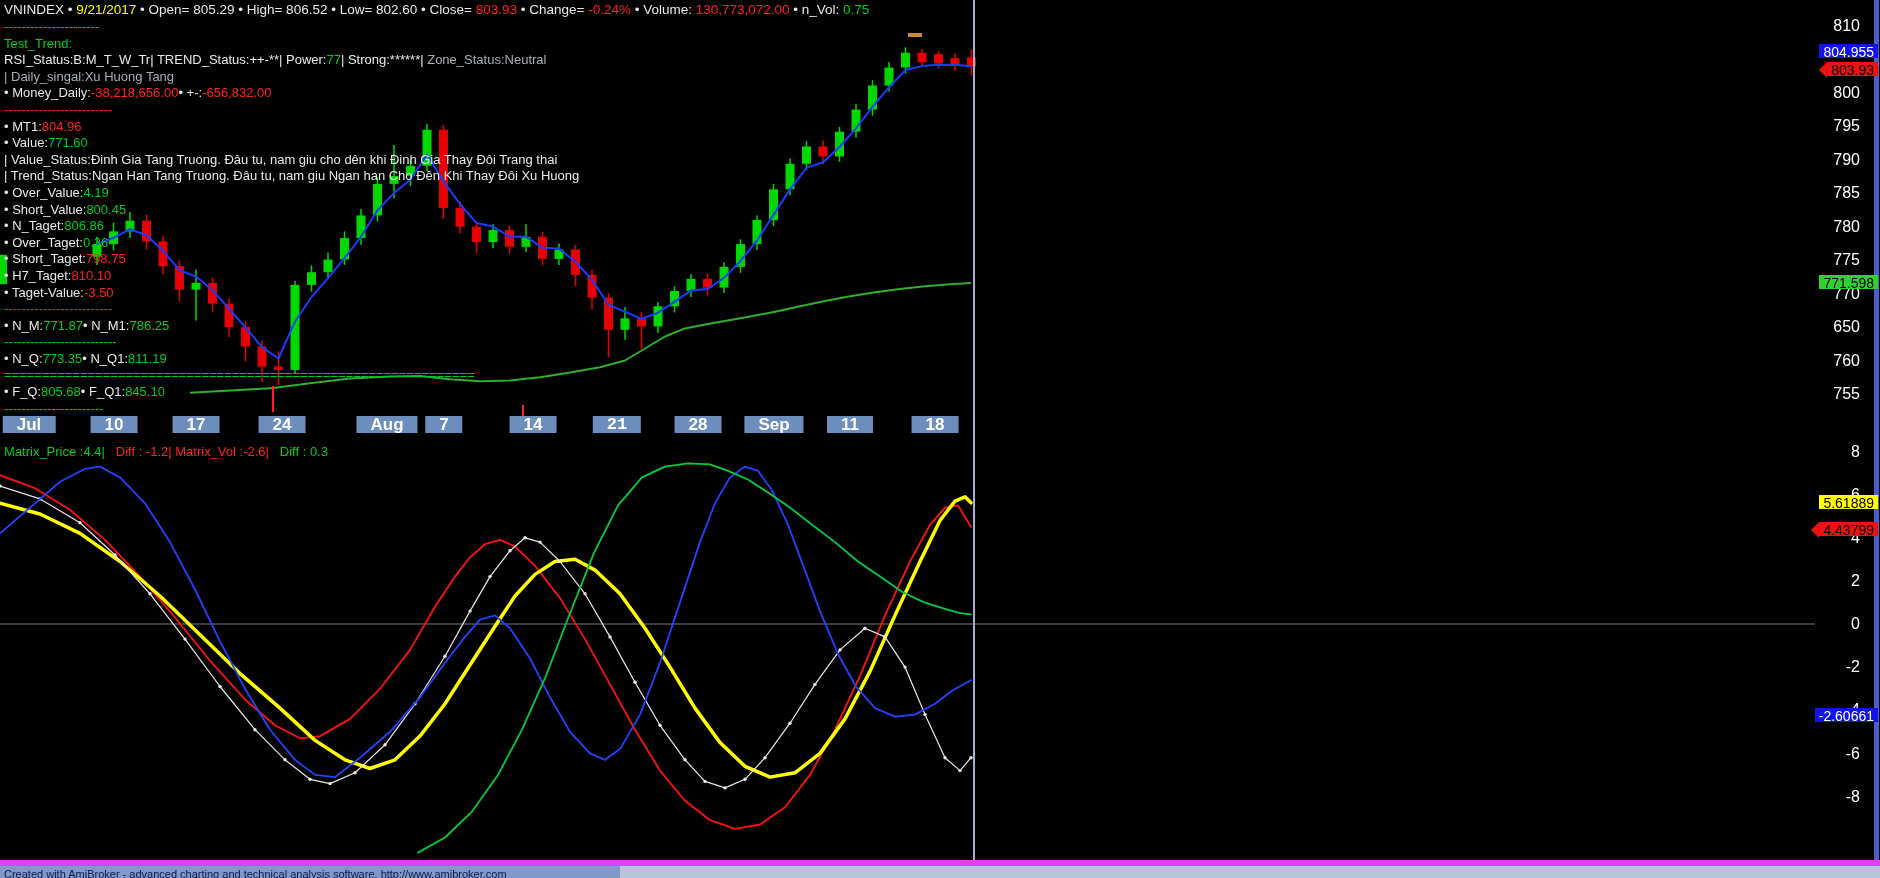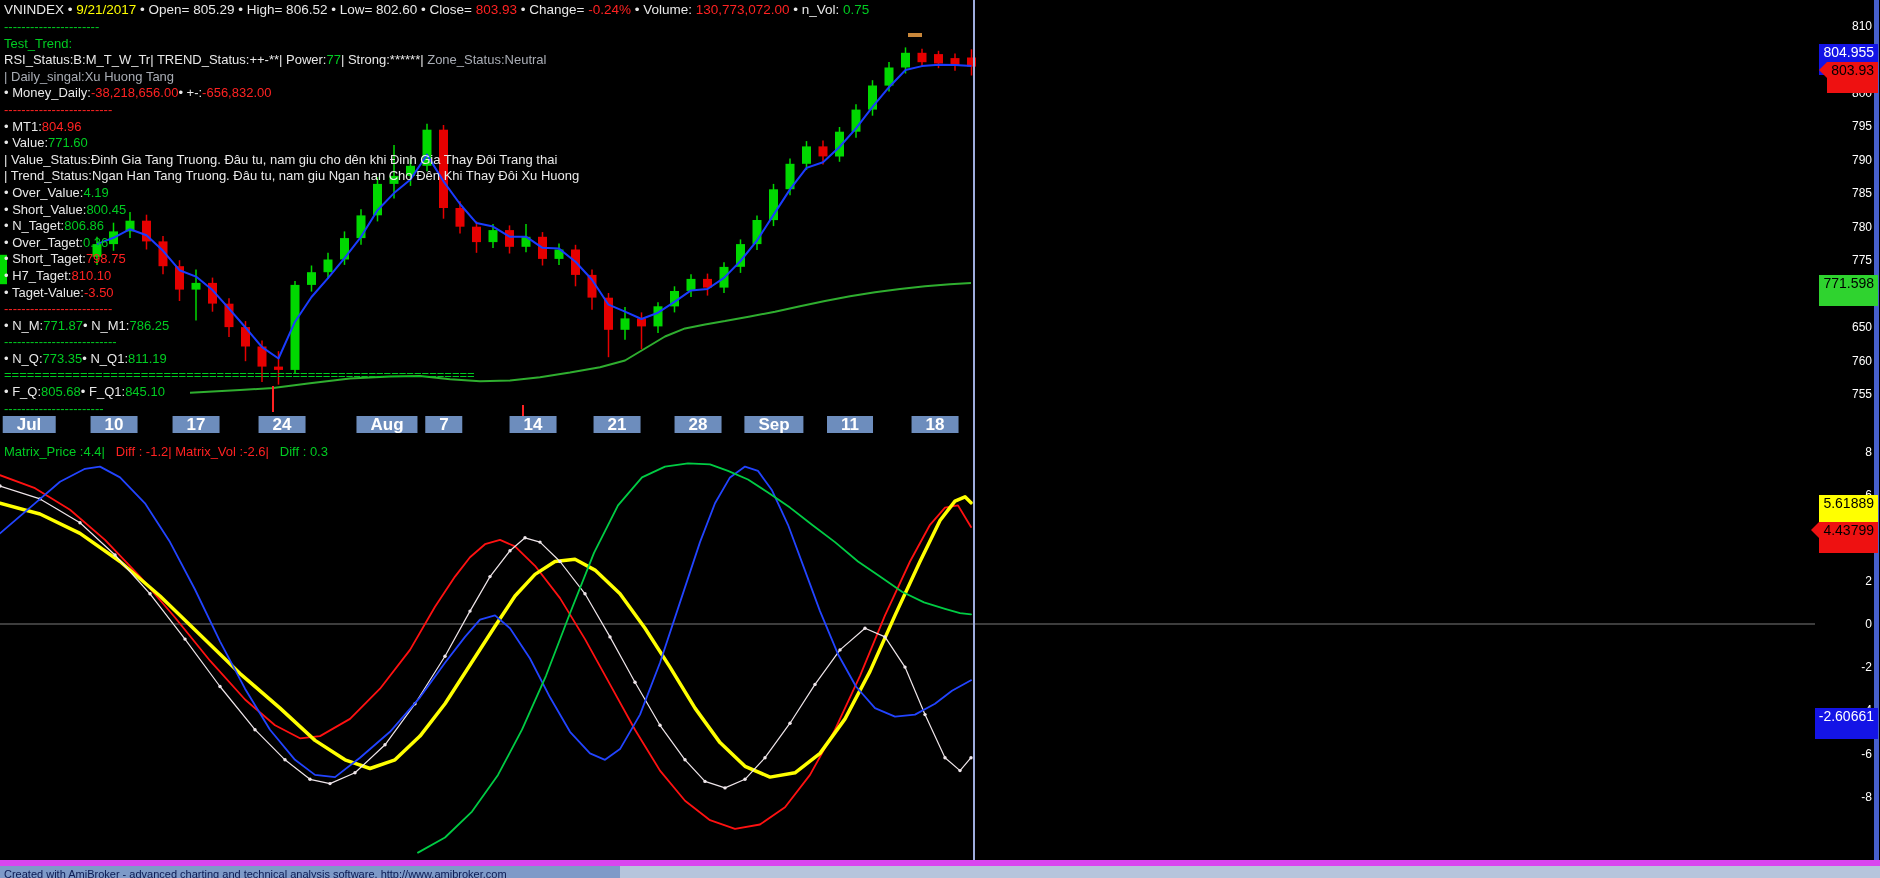--- a/index.html
+++ b/index.html
@@ -7,22 +7,22 @@
        font-family:"Liberation Sans","DejaVu Sans",sans-serif;}
   #chart-svg{position:absolute;left:0;top:0;z-index:1;}
   #title-bar{position:absolute;left:4px;top:1px;height:17px;line-height:17px;font-size:13.5px;
              white-space:nowrap;z-index:4;}
   #info-panel{position:absolute;left:4px;top:19px;z-index:3;font-size:13px;white-space:pre;}
   #info-panel .iline{height:16.6px;line-height:16.6px;}
   .c-w{color:#e8e8e8}.c-g{color:#00cc22}.c-r{color:#ff2222}.c-y{color:#ffff00}.c-gy{color:#a9adb5}
   #date-axis{position:absolute;left:0;top:0;z-index:2;}
   .date-box{position:absolute;transform:translateX(-50%);top:416px;background:#6d8dbd;color:#fff;
             font-size:17px;font-weight:bold;padding:1px 14px;line-height:15px;}
-  .axis-tick{position:absolute;right:8px;color:#fff;font-size:12px;line-height:16px;z-index:2;}
-  .badge{position:absolute;right:2px;height:31px;line-height:17px;font-size:14px;padding:0 4px;
+  .axis-tick{position:absolute;right:20px;color:#fff;font-size:16px;line-height:16px;z-index:2;}
+  .badge{position:absolute;right:2px;height:14px;line-height:17px;font-size:14px;padding:0 4px;
          z-index:3;}
   .badge-arrow{position:absolute;left:-8px;top:0;width:0;height:0;border-top:8.5px solid transparent;
          border-bottom:8.5px solid transparent;border-right-width:8px;border-right-style:solid;}
   #osc-header{position:absolute;left:4px;top:444px;font-size:13px;white-space:pre;z-index:3;}
   #status-bar{position:absolute;left:0;top:860px;width:1880px;height:18px;background:#b6c5dc;
               border-top:6px solid #d946ef;z-index:5;box-sizing:border-box;}
   #status-left{position:absolute;left:0;top:0;width:620px;height:18px;background:#7e9ac8;}
   #status-text{position:absolute;left:4px;top:0;line-height:17px;font-size:11px;color:#0b1a52;white-space:nowrap;}
 </style>
 </head>
@@ -196,21 +196,21 @@
   <div id="title-bar"><span class="c-w">VNINDEX • </span><span class="c-y">9/21/2017</span><span class="c-w"> • Open= 805.29 • High= 806.52 • Low= 802.60 • Close= </span><span class="c-r">803.93</span><span class="c-w"> • Change= </span><span class="c-r">-0.24%</span><span class="c-w"> • Volume: </span><span class="c-r">130,773,072.00</span><span class="c-w"> • n_Vol: </span><span class="c-g">0.75</span></div>
   <div id="info-panel"><div class="iline"><span class="c-g">----------------------</span></div><div class="iline"><span class="c-g">Test_Trend:</span></div><div class="iline"><span class="c-w">RSI_Status:B:M_T_W_Tr| TREND_Status:++-**| Power:</span><span class="c-g">77</span><span class="c-w">| Strong:******| </span><span class="c-gy">Zone_Status:Neutral</span></div><div class="iline"><span class="c-gy">| Daily_singal:Xu Huong Tang</span></div><div class="iline"><span class="c-w">• Money_Daily:</span><span class="c-r">-38,218,656.00</span><span class="c-w">• +-:</span><span class="c-r">-656,832.00</span></div><div class="iline"><span class="c-r">-------------------------</span></div><div class="iline"><span class="c-w">• MT1:</span><span class="c-r">804.96</span></div><div class="iline"><span class="c-w">• Value:</span><span class="c-g">771.60</span></div><div class="iline"><span class="c-w">| Value_Status:Đinh Gia Tang Truong. Đâu tu, nam giu cho dên khi Đinh Gia Thay Đôi Trang thai</span></div><div class="iline"><span class="c-w">| Trend_Status:Ngan Han Tang Truong. Đâu tu, nam giu Ngan han Cho Đên Khi Thay Đôi Xu Huong</span></div><div class="iline"><span class="c-w">• Over_Value:</span><span class="c-g">4.19</span></div><div class="iline"><span class="c-w">• Short_Value:</span><span class="c-g">800.45</span></div><div class="iline"><span class="c-w">• N_Taget:</span><span class="c-g">806.86</span></div><div class="iline"><span class="c-w">• Over_Taget:</span><span class="c-g">0.36</span></div><div class="iline"><span class="c-w">• Short_Taget:</span><span class="c-r">798.75</span></div><div class="iline"><span class="c-w">• H7_Taget:</span><span class="c-r">810.10</span></div><div class="iline"><span class="c-w">• Taget-Value:</span><span class="c-r">-3.50</span></div><div class="iline"><span class="c-r">-------------------------</span></div><div class="iline"><span class="c-w">• N_M:</span><span class="c-g">771.87</span><span class="c-w">• N_M1:</span><span class="c-g">786.25</span></div><div class="iline"><span class="c-g">--------------------------</span></div><div class="iline"><span class="c-w">• N_Q:</span><span class="c-g">773.35</span><span class="c-w">• N_Q1:</span><span class="c-g">811.19</span></div><div class="iline"><span class="c-g">==============================================================</span></div><div class="iline"><span class="c-w">• F_Q:</span><span class="c-g">805.68</span><span class="c-w">• F_Q1:</span><span class="c-g">845.10</span></div><div class="iline"><span class="c-g">-----------------------</span></div></div>
   <div id="date-axis">
       <div class="date-box" style="left: 29px;">Jul</div>
       <div class="date-box" style="left: 114px;">10</div>
       <div class="date-box" style="left: 196px;">17</div>
       <div class="date-box" style="left: 282px;">24</div>
       <div class="date-box" style="left: 387px;">Aug</div>
       <div class="date-box" style="left: 444px;">7</div>
       <div class="date-box" style="left: 533px;">14</div>
-      <div class="date-box" style="left: 617px;">21</div>
+      <div class="date-box" style="left: 617px; font-family: Liberation Mono, monospace;">21</div>
       <div class="date-box" style="left: 698px;">28</div>
       <div class="date-box" style="left: 774px;">Sep</div>
       <div class="date-box" style="left: 850px;">11</div>
       <div class="date-box" style="left: 935px;">18</div>
     </div>
   <div id="price-axis">
       <div class="axis-tick" style="top: 18px;">810</div>
       <div class="axis-tick" style="top: 85px;">800</div>
       <div class="axis-tick" style="top: 118px;">795</div>
       <div class="axis-tick" style="top: 152px;">790</div>

